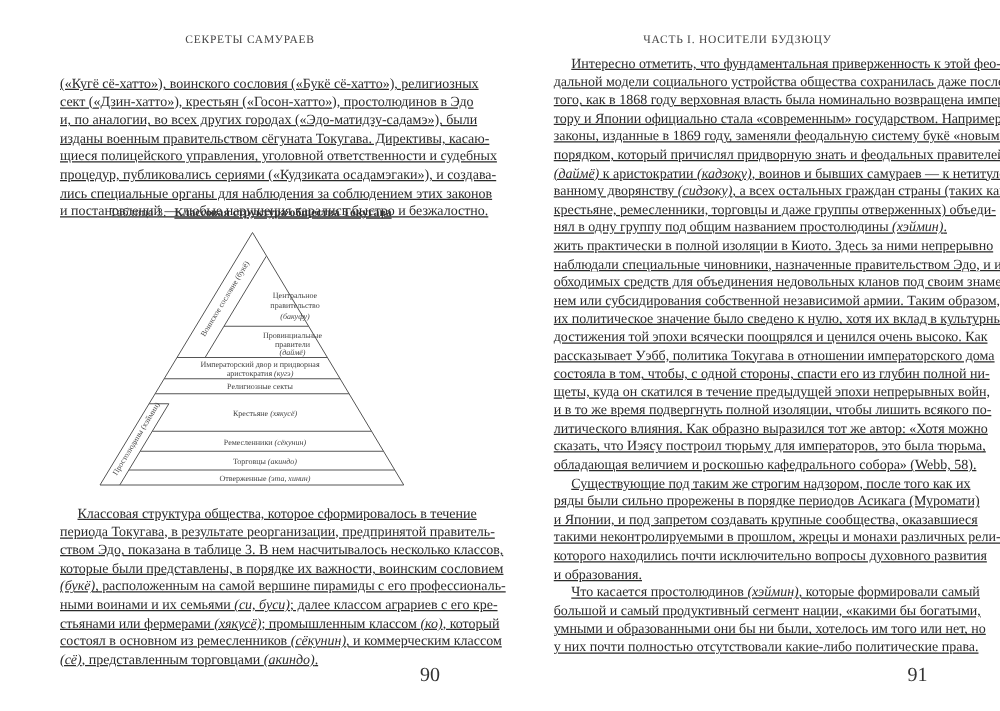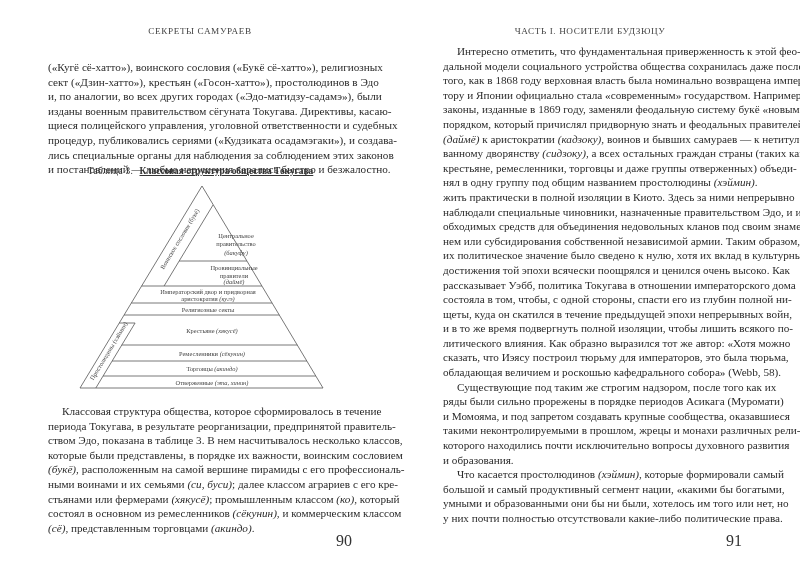--- a/index.html
+++ b/index.html
@@ -6,21 +6,21 @@
   body { width:800px; height:569px; position:relative; overflow:hidden;
          font-family:"DejaVu Serif", "Liberation Serif", serif; color:#2a2a2a; }
   .page { position:absolute; top:0; height:439px; }
   .page.left { left:0; width:400px; }
   .page.right { left:400px; width:400px; }
   .running-head { position:absolute; top:26px; left:0; right:0; text-align:center;
                   font-family:"Liberation Serif", serif; font-size:9.2px; letter-spacing:0.6px; color:#444; }
   .page.left .running-head { left:48px; right:48px; }
   .page.right .running-head { left:38px; right:58px; }
   .text-block { position:absolute; font-family:"Liberation Serif", serif; font-size:11.2px;
-                line-height:14.6px; text-align:justify; color:#2b2b2b; }
+                line-height:14.6px; text-align:justify; color:#2b2b2b;text-decoration:underline; }
   .line { display:block; text-align:justify; text-align-last:justify; white-space:nowrap; }
   .line.last { text-align-last:left; }
   .line.indent { padding-left:14px; }
   .page-number { position:absolute; top:532px; left:0; right:0; text-align:right;
                  font-family:"Liberation Serif", serif; font-size:16px; color:#333; }
   .page.left .page-number { left:48px; right:48px; }
   .page.right .page-number { left:38px; right:58px; }
   .caption { position:absolute; top:166px; left:48px; width:305px; text-align:center;
              font-family:"Liberation Serif", serif; font-size:9.4px; color:#333; }
   .caption .cap-num { letter-spacing:0.3px; }
@@ -118,21 +118,21 @@
       <span class="line">достижения той эпохи всячески поощрялся и ценился очень высоко. Как</span>
       <span class="line">рассказывает Уэбб, политика Токугава в отношении императорского дома</span>
       <span class="line">состояла в том, чтобы, с одной стороны, спасти его из глубин полной ни-</span>
       <span class="line">щеты, куда он скатился в течение предыдущей эпохи непрерывных войн,</span>
       <span class="line">и в то же время подвергнуть полной изоляции, чтобы лишить всякого по-</span>
       <span class="line">литического влияния. Как образно выразился тот же автор: «Хотя можно</span>
       <span class="line">сказать, что Иэясу построил тюрьму для императоров, это была тюрьма,</span>
       <span class="line last">обладающая величием и роскошью кафедрального собора» (Webb, 58).</span>
       <span class="line indent">Существующие под таким же строгим надзором, после того как их</span>
       <span class="line">ряды были сильно прорежены в порядке периодов Асикага (Муромати)</span>
-      <span class="line">и Момояма, и под запретом создавать крупные сообщества, оказавшиеся</span>
+      <span class="line">и Японии, и под запретом создавать крупные сообщества, оказавшиеся</span>
       <span class="line">такими неконтролируемыми в прошлом, жрецы и монахи различных рели-</span>
       <span class="line">которого находились почти исключительно вопросы духовного развития</span>
       <span class="line last">и образования.</span>
       <span class="line indent">Что касается простолюдинов <i>(хэймин)</i>, которые формировали самый</span>
       <span class="line">большой и самый продуктивный сегмент нации, «какими бы богатыми,</span>
       <span class="line">умными и образованными они бы ни были, хотелось им того или нет, но</span>
       <span class="line">у них почти полностью отсутствовали какие-либо политические права.</span>
     </div>
   <div class="page-number">91</div>
 </div>

